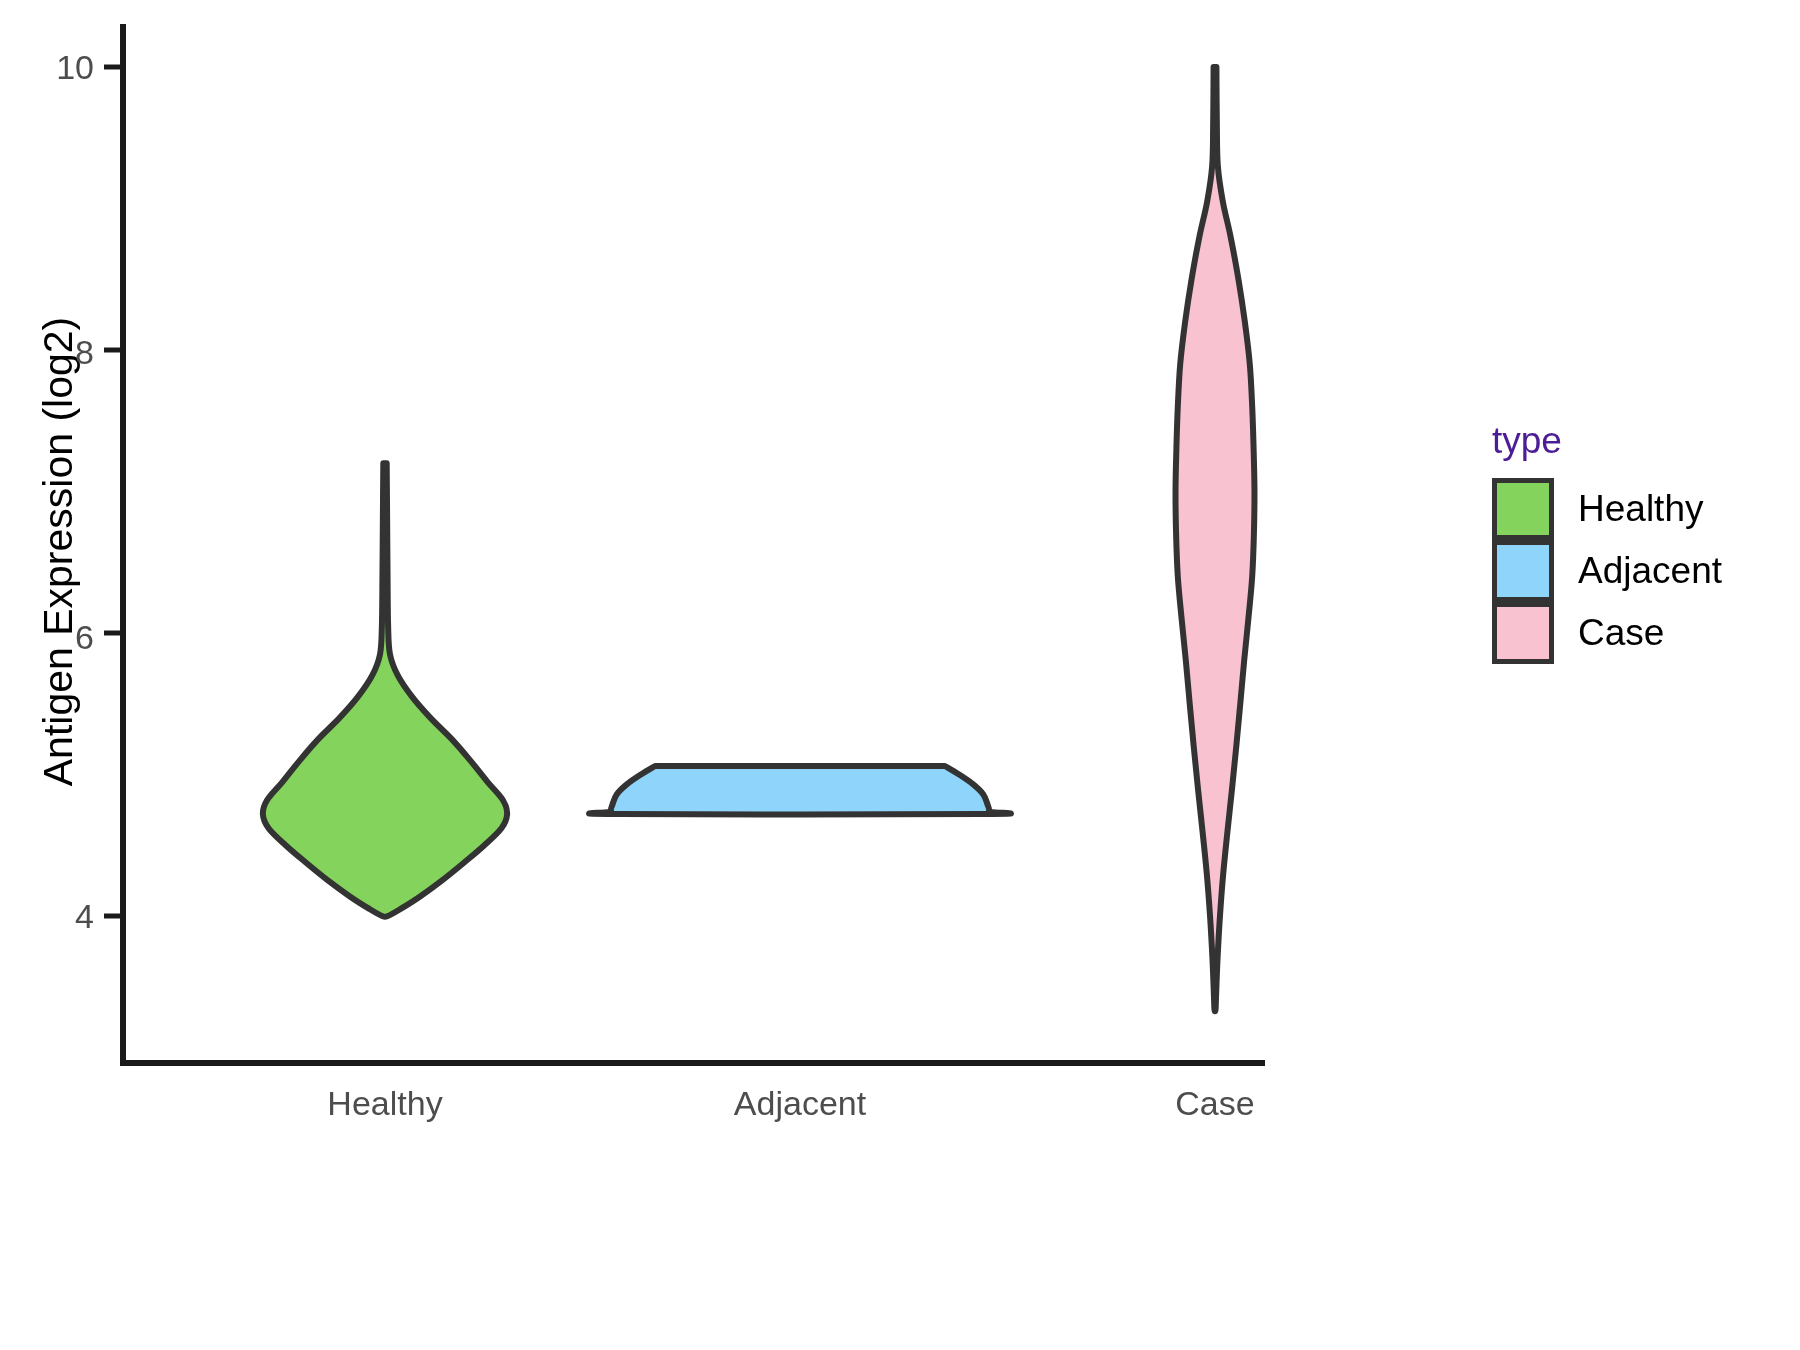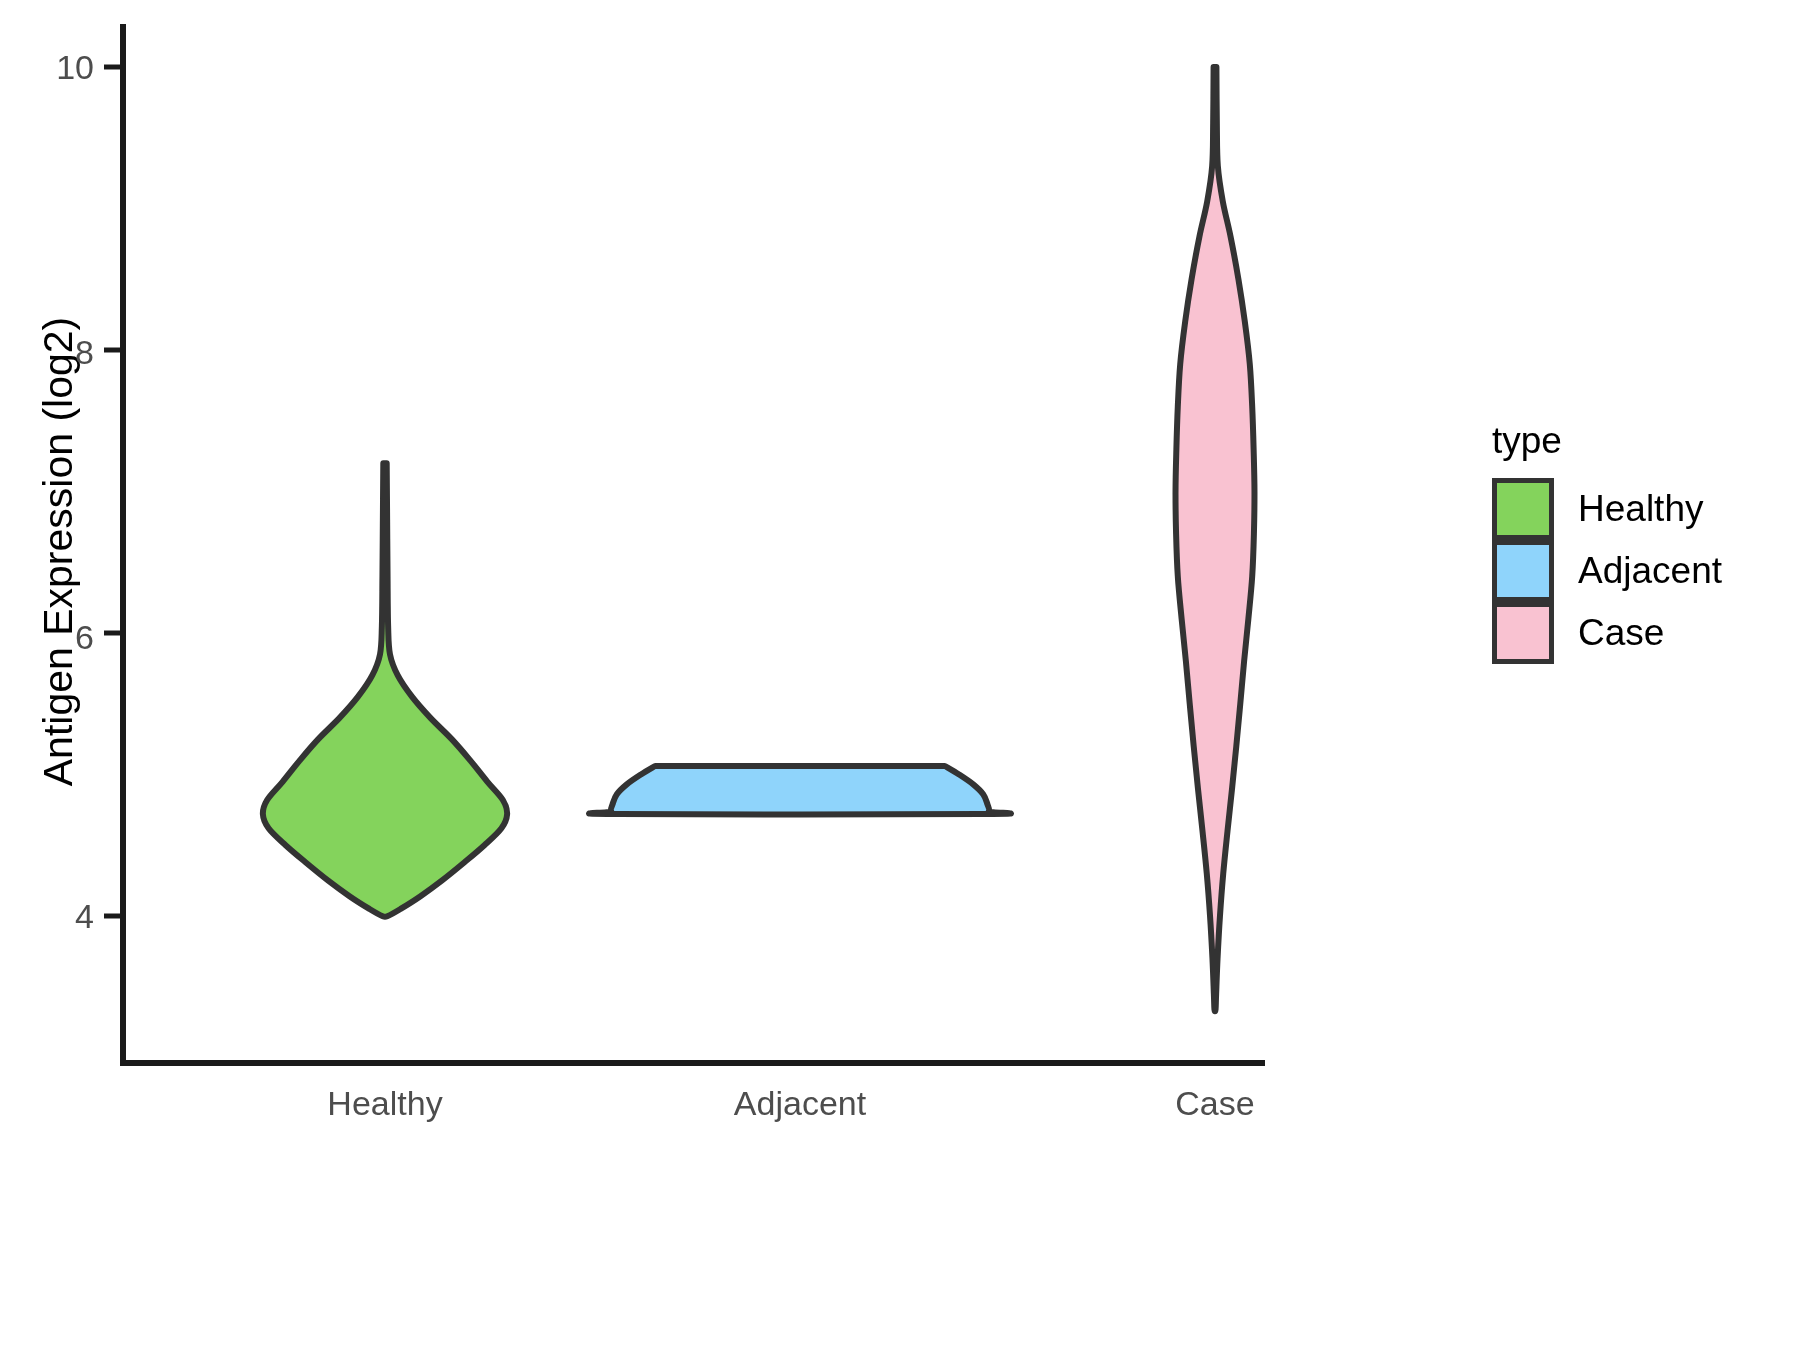--- a/index.html
+++ b/index.html
@@ -47,21 +47,21 @@
     font-size: 34px;
     color: #4d4d4d;
     text-align: center;
     transform: translateX(-50%);
     line-height: 34px;
     white-space: nowrap;
   }
   .legend-title {
     position: absolute;
     font-size: 37px;
-    color: #000000;
+    color: #4c1d95;
     white-space: nowrap;
   }
   .legend-row {
     position: absolute;
     display: flex;
     align-items: center;
   }
   .legend-swatch {
     width: 62px;
     height: 62px;

